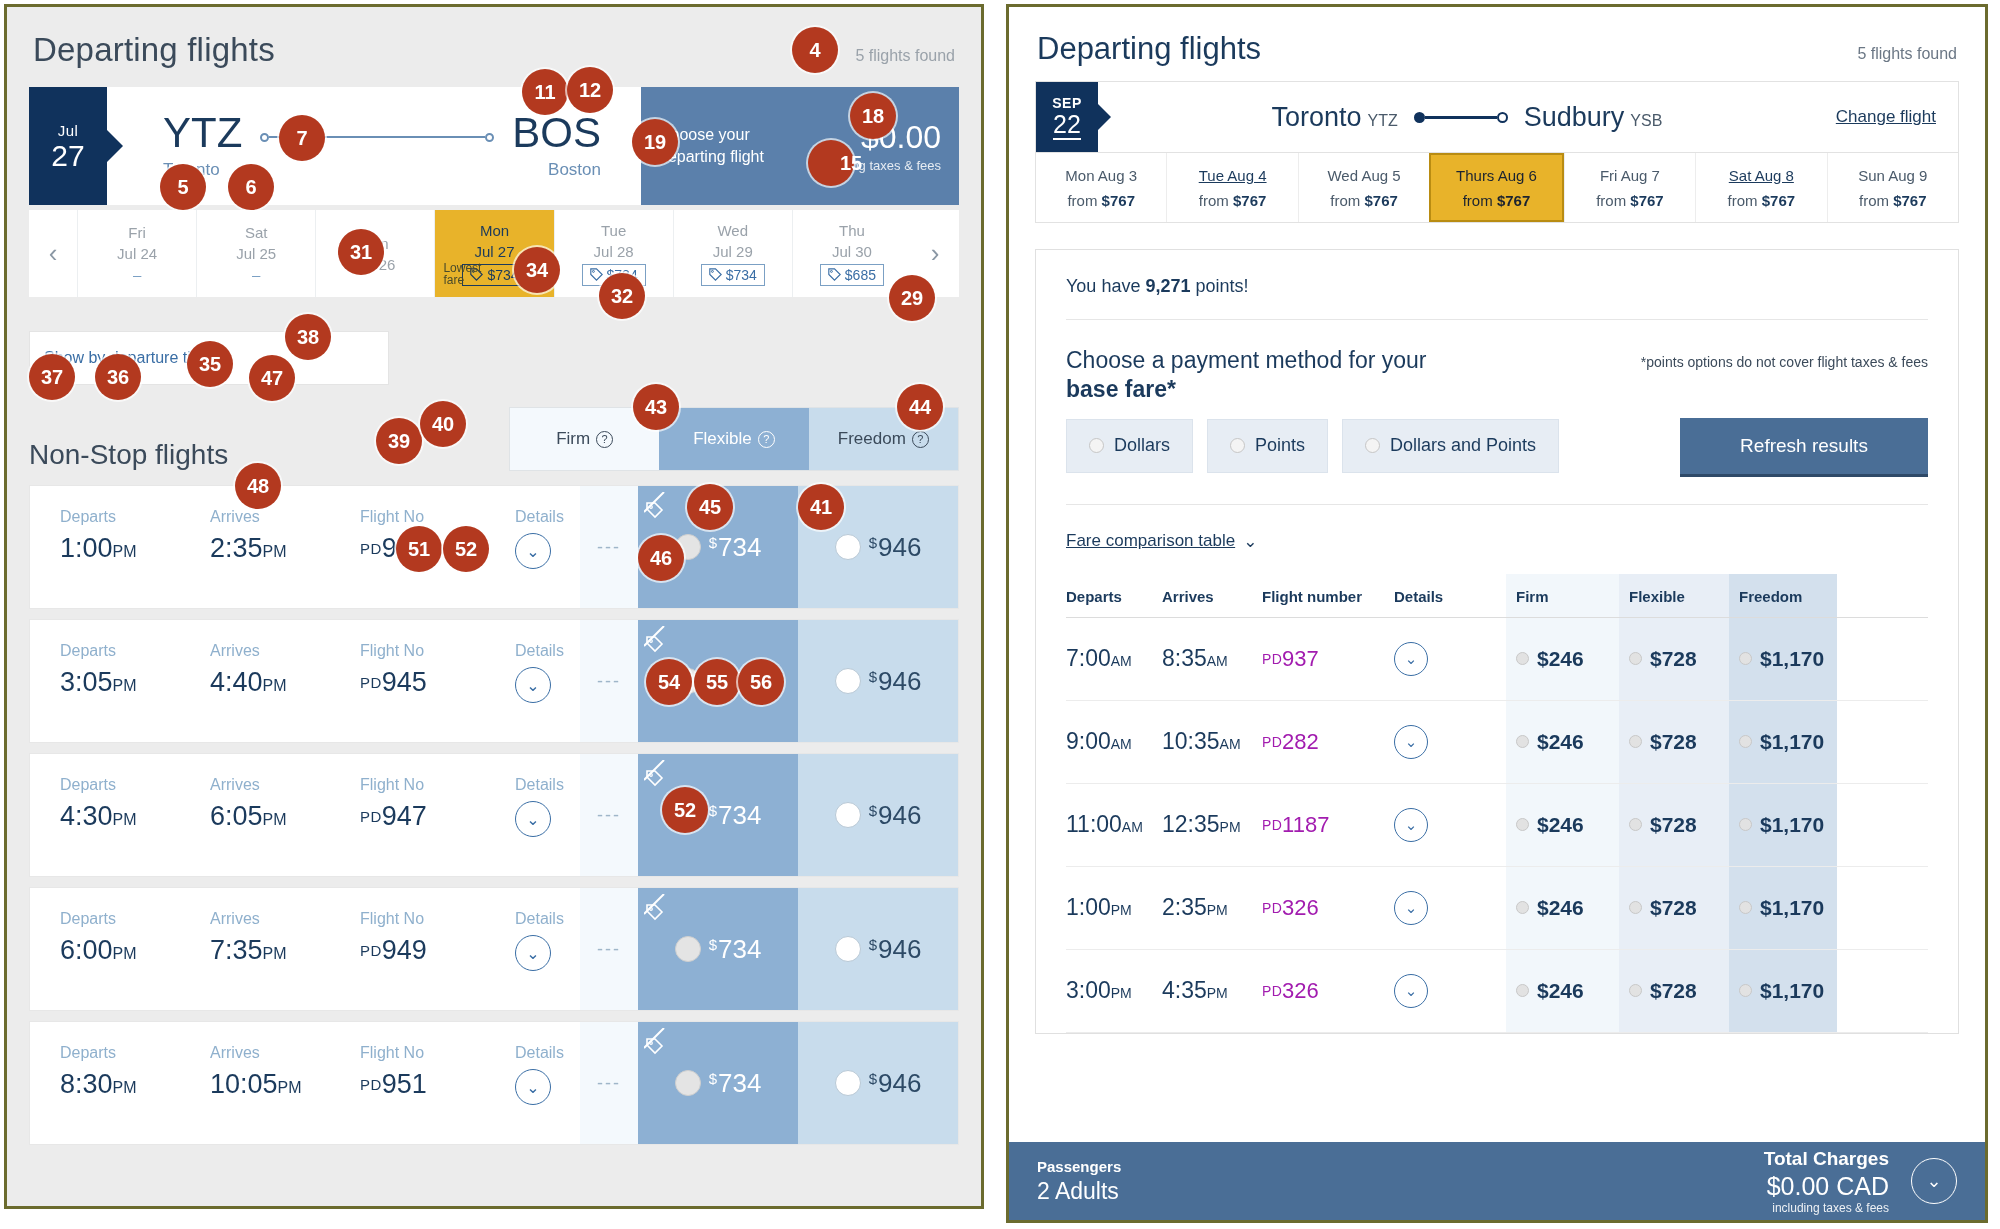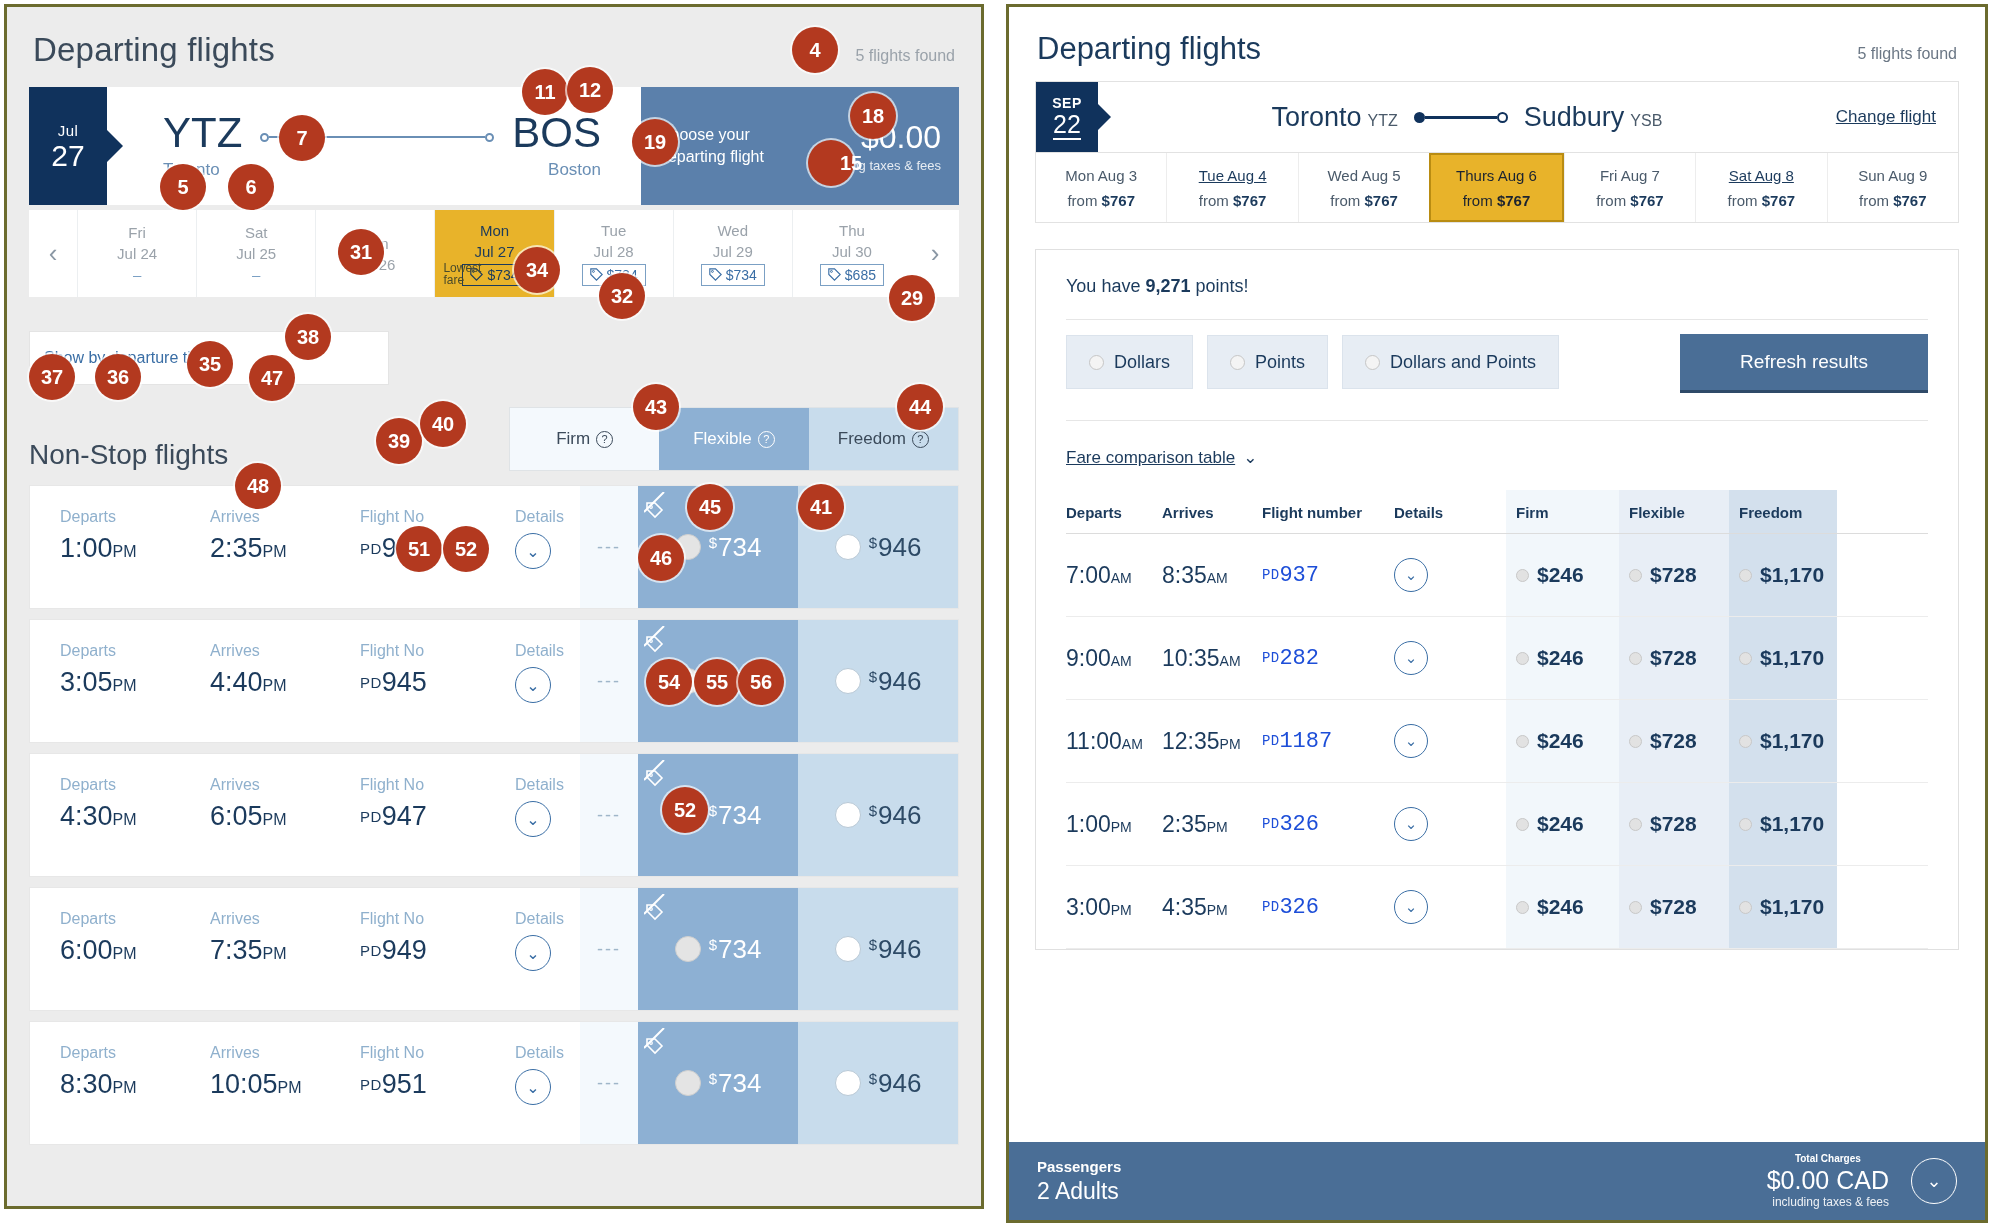--- a/index.html
+++ b/index.html
@@ -158,32 +158,32 @@
 
   .rtable { margin-top: 22px; }
   .rthead { display: flex; font-size: 15px; color: #1b3a5c; font-weight: bold; border-bottom: 1px solid #dcdcdc; }
   .rthead > div { padding: 14px 0 12px 0; }
   .rtrow { display: flex; align-items: stretch; border-bottom: 1px solid #ececec; }
   .rt-dep { width: 96px; } .rt-arr { width: 100px; } .rt-fno { width: 132px; } .rt-det { width: 112px; }
   .rt-firm { width: 113px; background: #f2f7fb; } .rt-flexc { width: 110px; background: #e8eef6; } .rt-freec { width: 108px; background: #d3e0ed; }
   .rtrow > div { display: flex; align-items: center; padding: 24px 0; }
   .rtrow .tm { font-size: 23px; color: #1b3a5c; }
   .rtrow .tm .mer { font-size: 14px; }
-  .rtrow .fno { font-size: 22px; color: #1d4ed8; font-family: Liberation Mono, monospace; }
+  .rtrow .fno { font-size: 22px; color: #a21caf; }
   .rtrow .fno .pd { font-size: 14px; letter-spacing: .3px; vertical-align: 2px; }
   .rtrow .chev2 { width: 34px; height: 34px; border: 1.6px solid #3a6ea5; border-radius: 50%; display: flex; align-items: center; justify-content: center; color: #3a6ea5; font-size: 15px; cursor: pointer; }
   .rtrow .pr { display: flex; align-items: center; gap: 8px; font-size: 21px; font-weight: bold; color: #1b3a5c; padding-left: 10px; }
   .rtrow .pr .rdo2 { width: 13px; height: 13px; border-radius: 50%; background: #e2e2e2; border: 1px solid #c8c8c8; flex: none; }
   .rthead .rt-firm, .rthead .rt-flexc, .rthead .rt-freec { padding-left: 10px; }
 
   .rp-footer { position: absolute; left: 0; right: 0; bottom: 0; height: 78px; background: #4a6e96; color: #fff; display: flex; align-items: center; padding: 0 28px; }
   .rpf-left .l1 { font-size: 15px; font-weight: bold; }
   .rpf-left .l2 { font-size: 23px; margin-top: 3px; }
   .rpf-right { margin-left: auto; text-align: right; margin-right: 22px; }
-  .rpf-right .l1 { font-size: 10px; font-weight: bold; text-align: center; }
+  .rpf-right .l1 { font-size: 19px; font-weight: bold; }
   .rpf-right .l2 { font-size: 25px; margin-top: 2px; }
   .rpf-right .l3 { font-size: 12px; opacity: .9; }
   .rpf-chev { width: 46px; height: 46px; border: 1.6px solid #fff; border-radius: 50%; display: flex; align-items: center; justify-content: center; font-size: 18px; cursor: pointer; }
 
   
   .badge {
     position: absolute; width: 46px; height: 46px; border-radius: 50%;
     background: #b3391f; color: #fff; display: flex; align-items: center; justify-content: center;
     font-size: 20px; font-weight: bold; font-family: "Liberation Sans", sans-serif;
     box-shadow: 0 0 0 2px rgba(255,255,255,.65); z-index: 50;
@@ -587,20 +587,26 @@
           <div class="rp-dcell">
             <div class="dd">Sun Aug 9</div>
             <div class="ff">from <b>$767</b></div>
           </div>
         </div>
 
       <div class="rp-card">
         <div class="pts">
           <span>You have </span><b>9,271</b><span> points!</span>
         </div>
+        <div class="paywrap">
+          <div class="paytitle">
+            <span>Choose a payment method for your </span><b>base fare*</b>
+          </div>
+          <div class="paynote">*points options do not cover flight taxes &amp; fees</div>
+        </div>
         <div class="payrow" id="rp-payopts">
             <div class="payopt">
               <span class="rdo"></span>
               <span>Dollars</span>
             </div>
             <div class="payopt">
               <span class="rdo"></span>
               <span>Points</span>
             </div>
             <div class="payopt">

